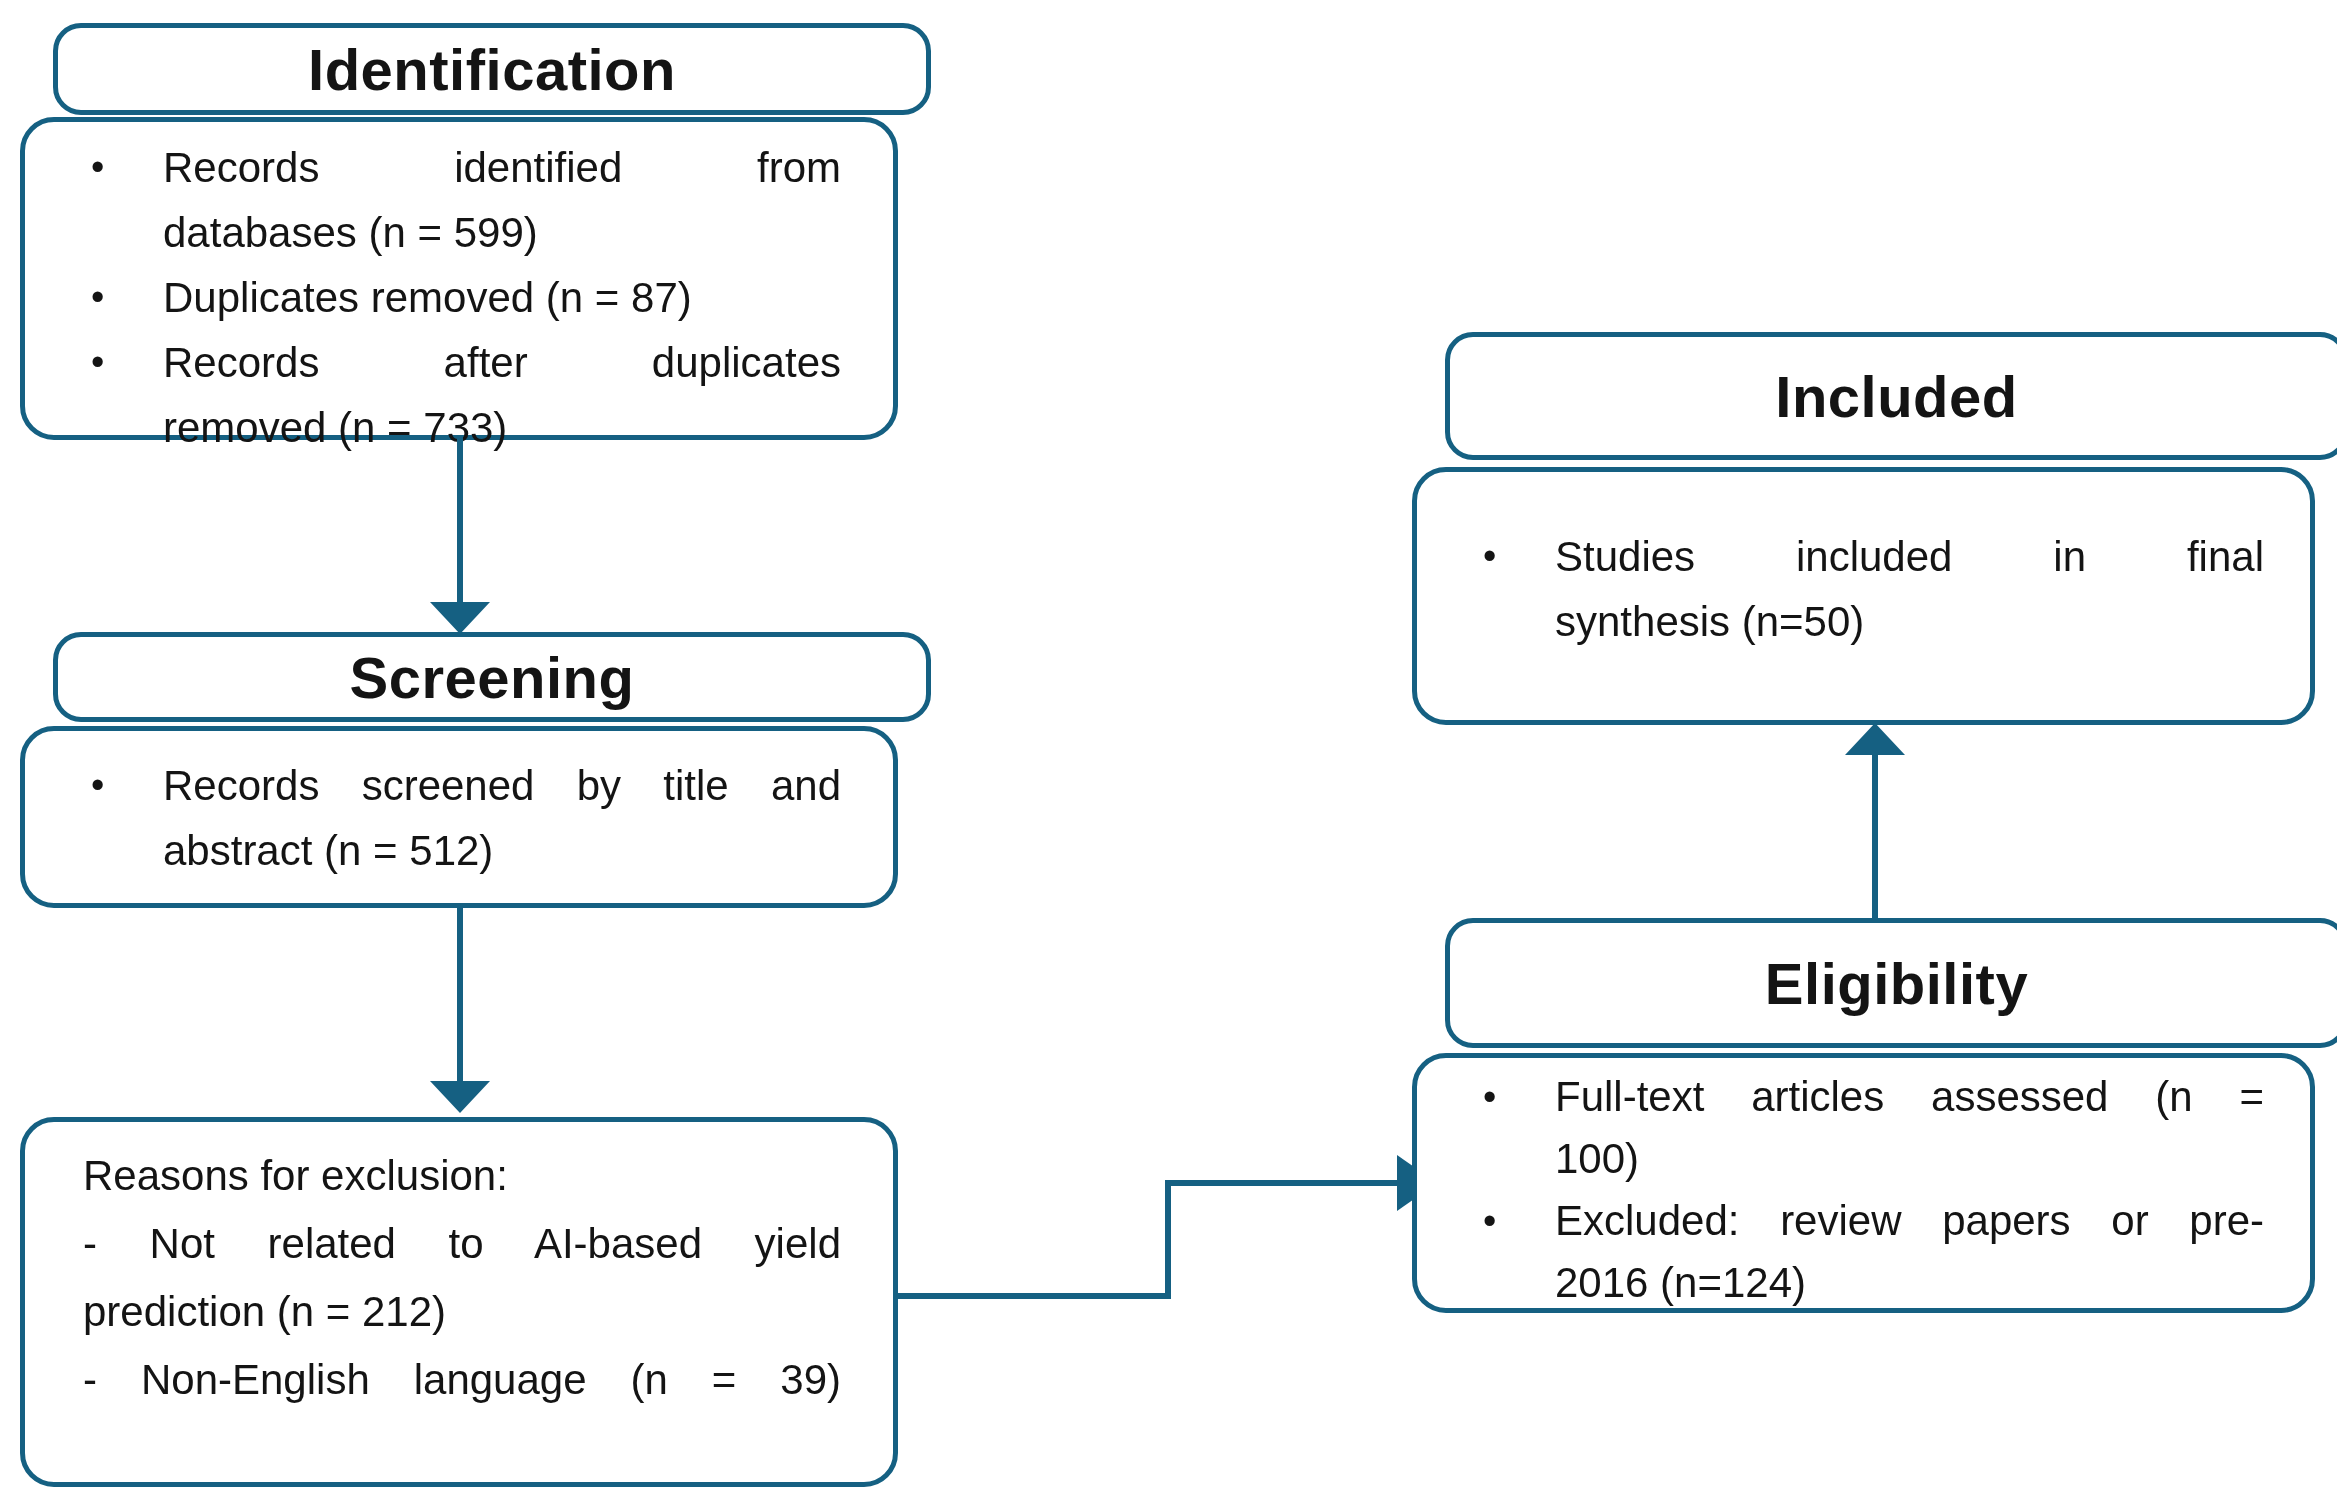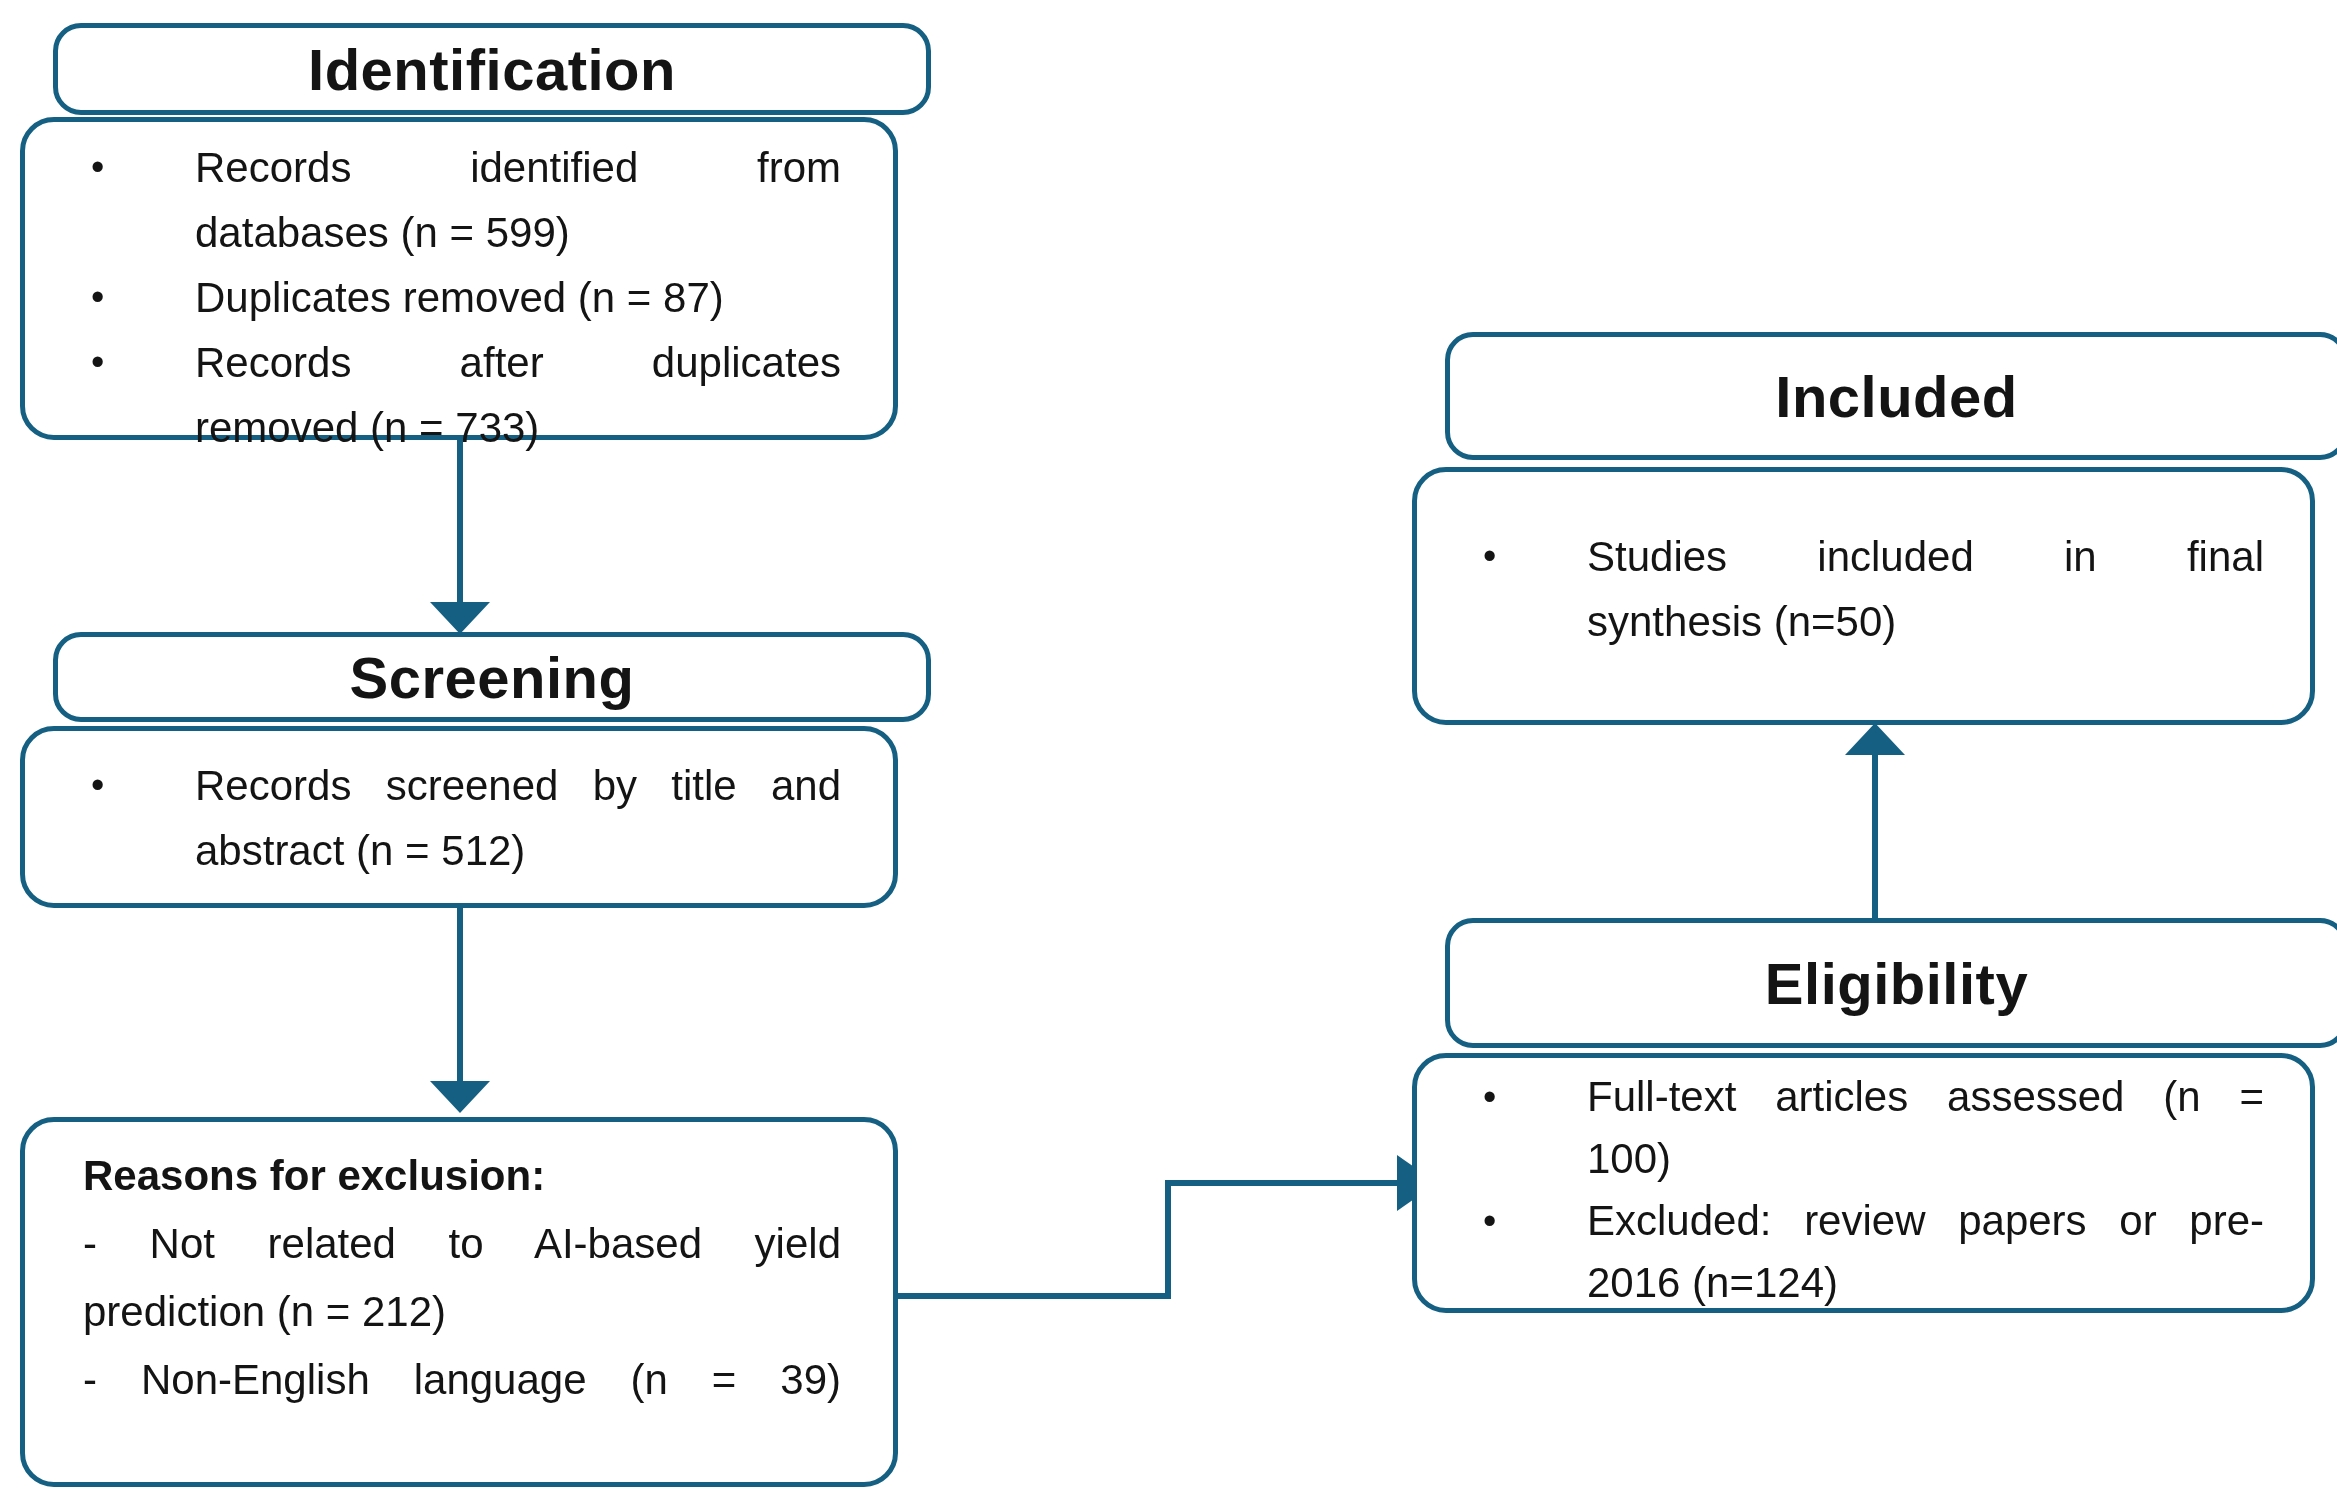--- a/index.html
+++ b/index.html
@@ -44,28 +44,28 @@
   .line{line-height:65px; white-space:nowrap;}
   .just{
     height:65px;
     overflow:hidden;
     text-align:justify;
     white-space:normal;
   }
   .just::after{content:""; display:inline-block; width:100%; height:0;}
   .bitem{display:flex;}
   .marker{flex:0 0 72px; width:72px; font-size:38px; line-height:65px; padding-left:8px;}
-  .btext{flex:1; min-width:0;margin-left:32px;}
+  .btext{flex:1; min-width:0;}
   .tight .line{line-height:62px;}
   .tight .just{height:62px;}
   .tight .marker{line-height:62px;}
   .rline{line-height:68px;}
   .rjust{height:68px; overflow:hidden; text-align:justify; white-space:normal;}
   .rjust::after{content:""; display:inline-block; width:100%; height:0;}
-  .bold{font-weight:bold;}
+  .bold{font-weight:normal;}
   
   #id-header  {left:20px;  top:23px;   width:878px; height:92px;}
   #id-content {left:20px;  top:117px;  width:878px; height:323px; padding:13px 52px 0 58px;}
   #scr-header {left:20px;  top:632px;  width:878px; height:90px;}
   #scr-content{left:20px;  top:726px;  width:878px; height:182px; padding:22px 52px 0 58px;}
   #reasons    {left:20px;  top:1117px; width:878px; height:370px; padding:20px 52px 0 58px;}
   #inc-header {left:1412px; top:332px;  width:903px; height:128px;}
   #inc-content{left:1412px; top:467px;  width:903px; height:258px; padding:52px 46px 0 58px;}
   #eli-header {left:1412px; top:918px;  width:903px; height:130px;}
   #eli-content{left:1412px; top:1053px; width:903px; height:260px; padding:8px 46px 0 58px;}

